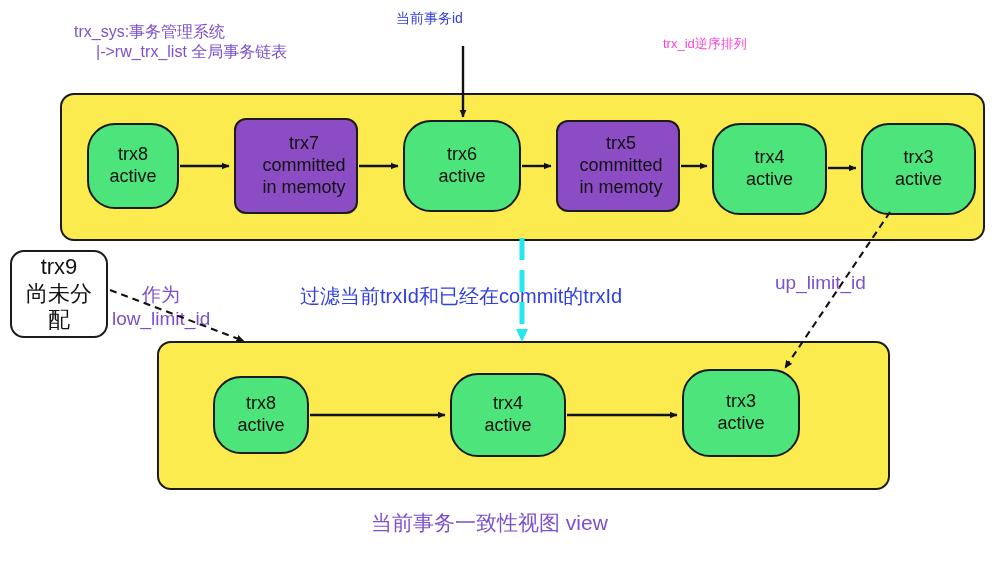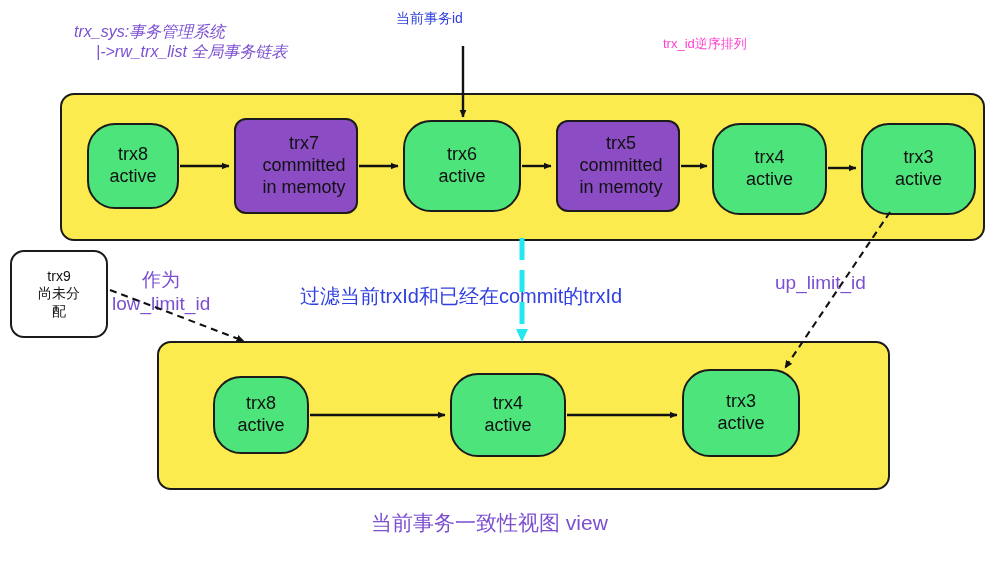--- a/index.html
+++ b/index.html
@@ -45,48 +45,47 @@
     font-size: 18px;
     line-height: 1.22;
     text-align: center;
     white-space: nowrap;
   }
   .trx-box.green { background: #4de47b; border-radius: 28px; }
   .trx-box.purple { background: #8b4cc4; }
   .trx-box.white {
     background: #ffffff;
     border-radius: 14px;
-    font-size: 14px;
+    font-size: 22px;
   }
   .trx-line { display: block; }
   .label {
     position: absolute;
     white-space: nowrap;
     line-height: 1.25;
   }
   .lbl-purple { color: #7b4fd0; }
   .lbl-blue   { color: #2f3fe0; }
   .lbl-pink   { color: #ff3fd0; }
   .lbl-sys {
     font-size: 16px;
     color: #7b4fd0;
-    font-style: italic;
   }
   .lbl-sys .l2 { padding-left: 22px; display:block; }
   .lbl-title-blue {
     font-size: 14px;
     font-weight: 500;
   }
   .lbl-pinkrt { font-size: 13px; margin-left: 19px; }
   .lbl-mid-blue { font-size: 20px; }
   .lbl-lowlimit {
     font-size: 19px;
     text-align: center;
   }
-  .lbl-lowlimit .l1 { display: block; }
+  .lbl-lowlimit .l1 { display: block; margin-top: 15px; }
   .lbl-lowlimit .l2 { display: block; }
   .lbl-uplimit { font-size: 19px; }
   .lbl-caption {
     font-size: 21px;
   }
 </style>
 </head>
 <body>
 
 <div id="stage">

